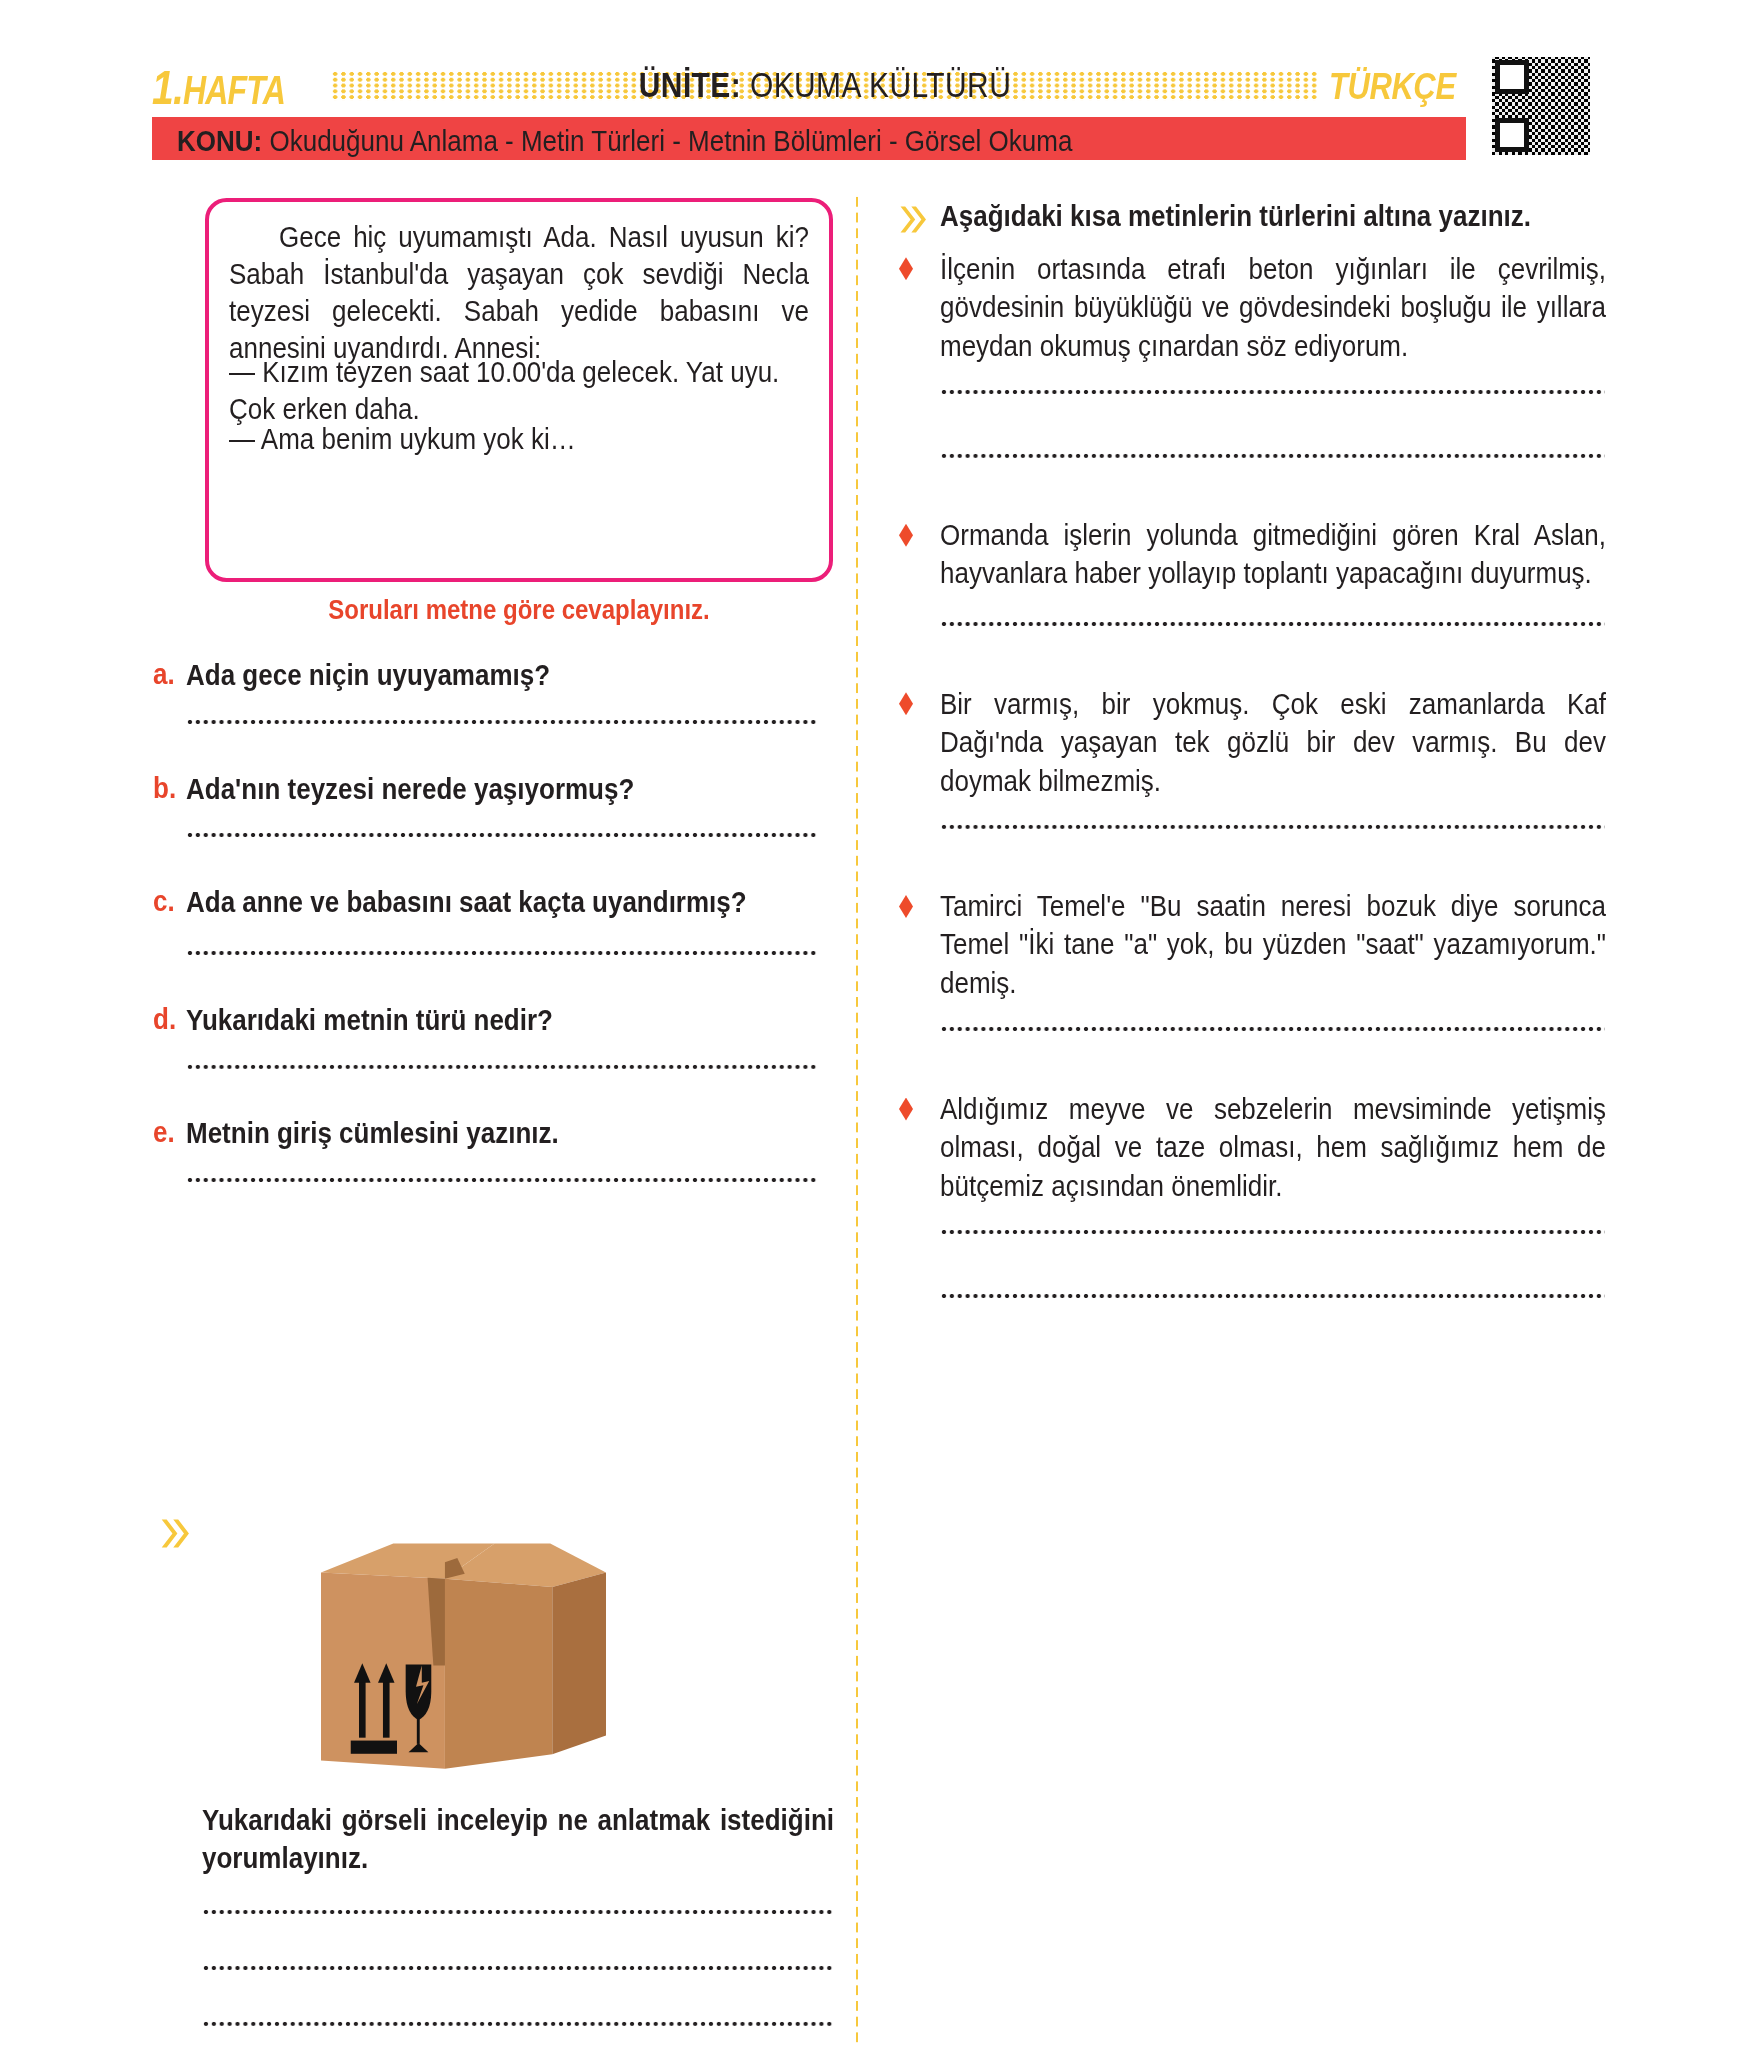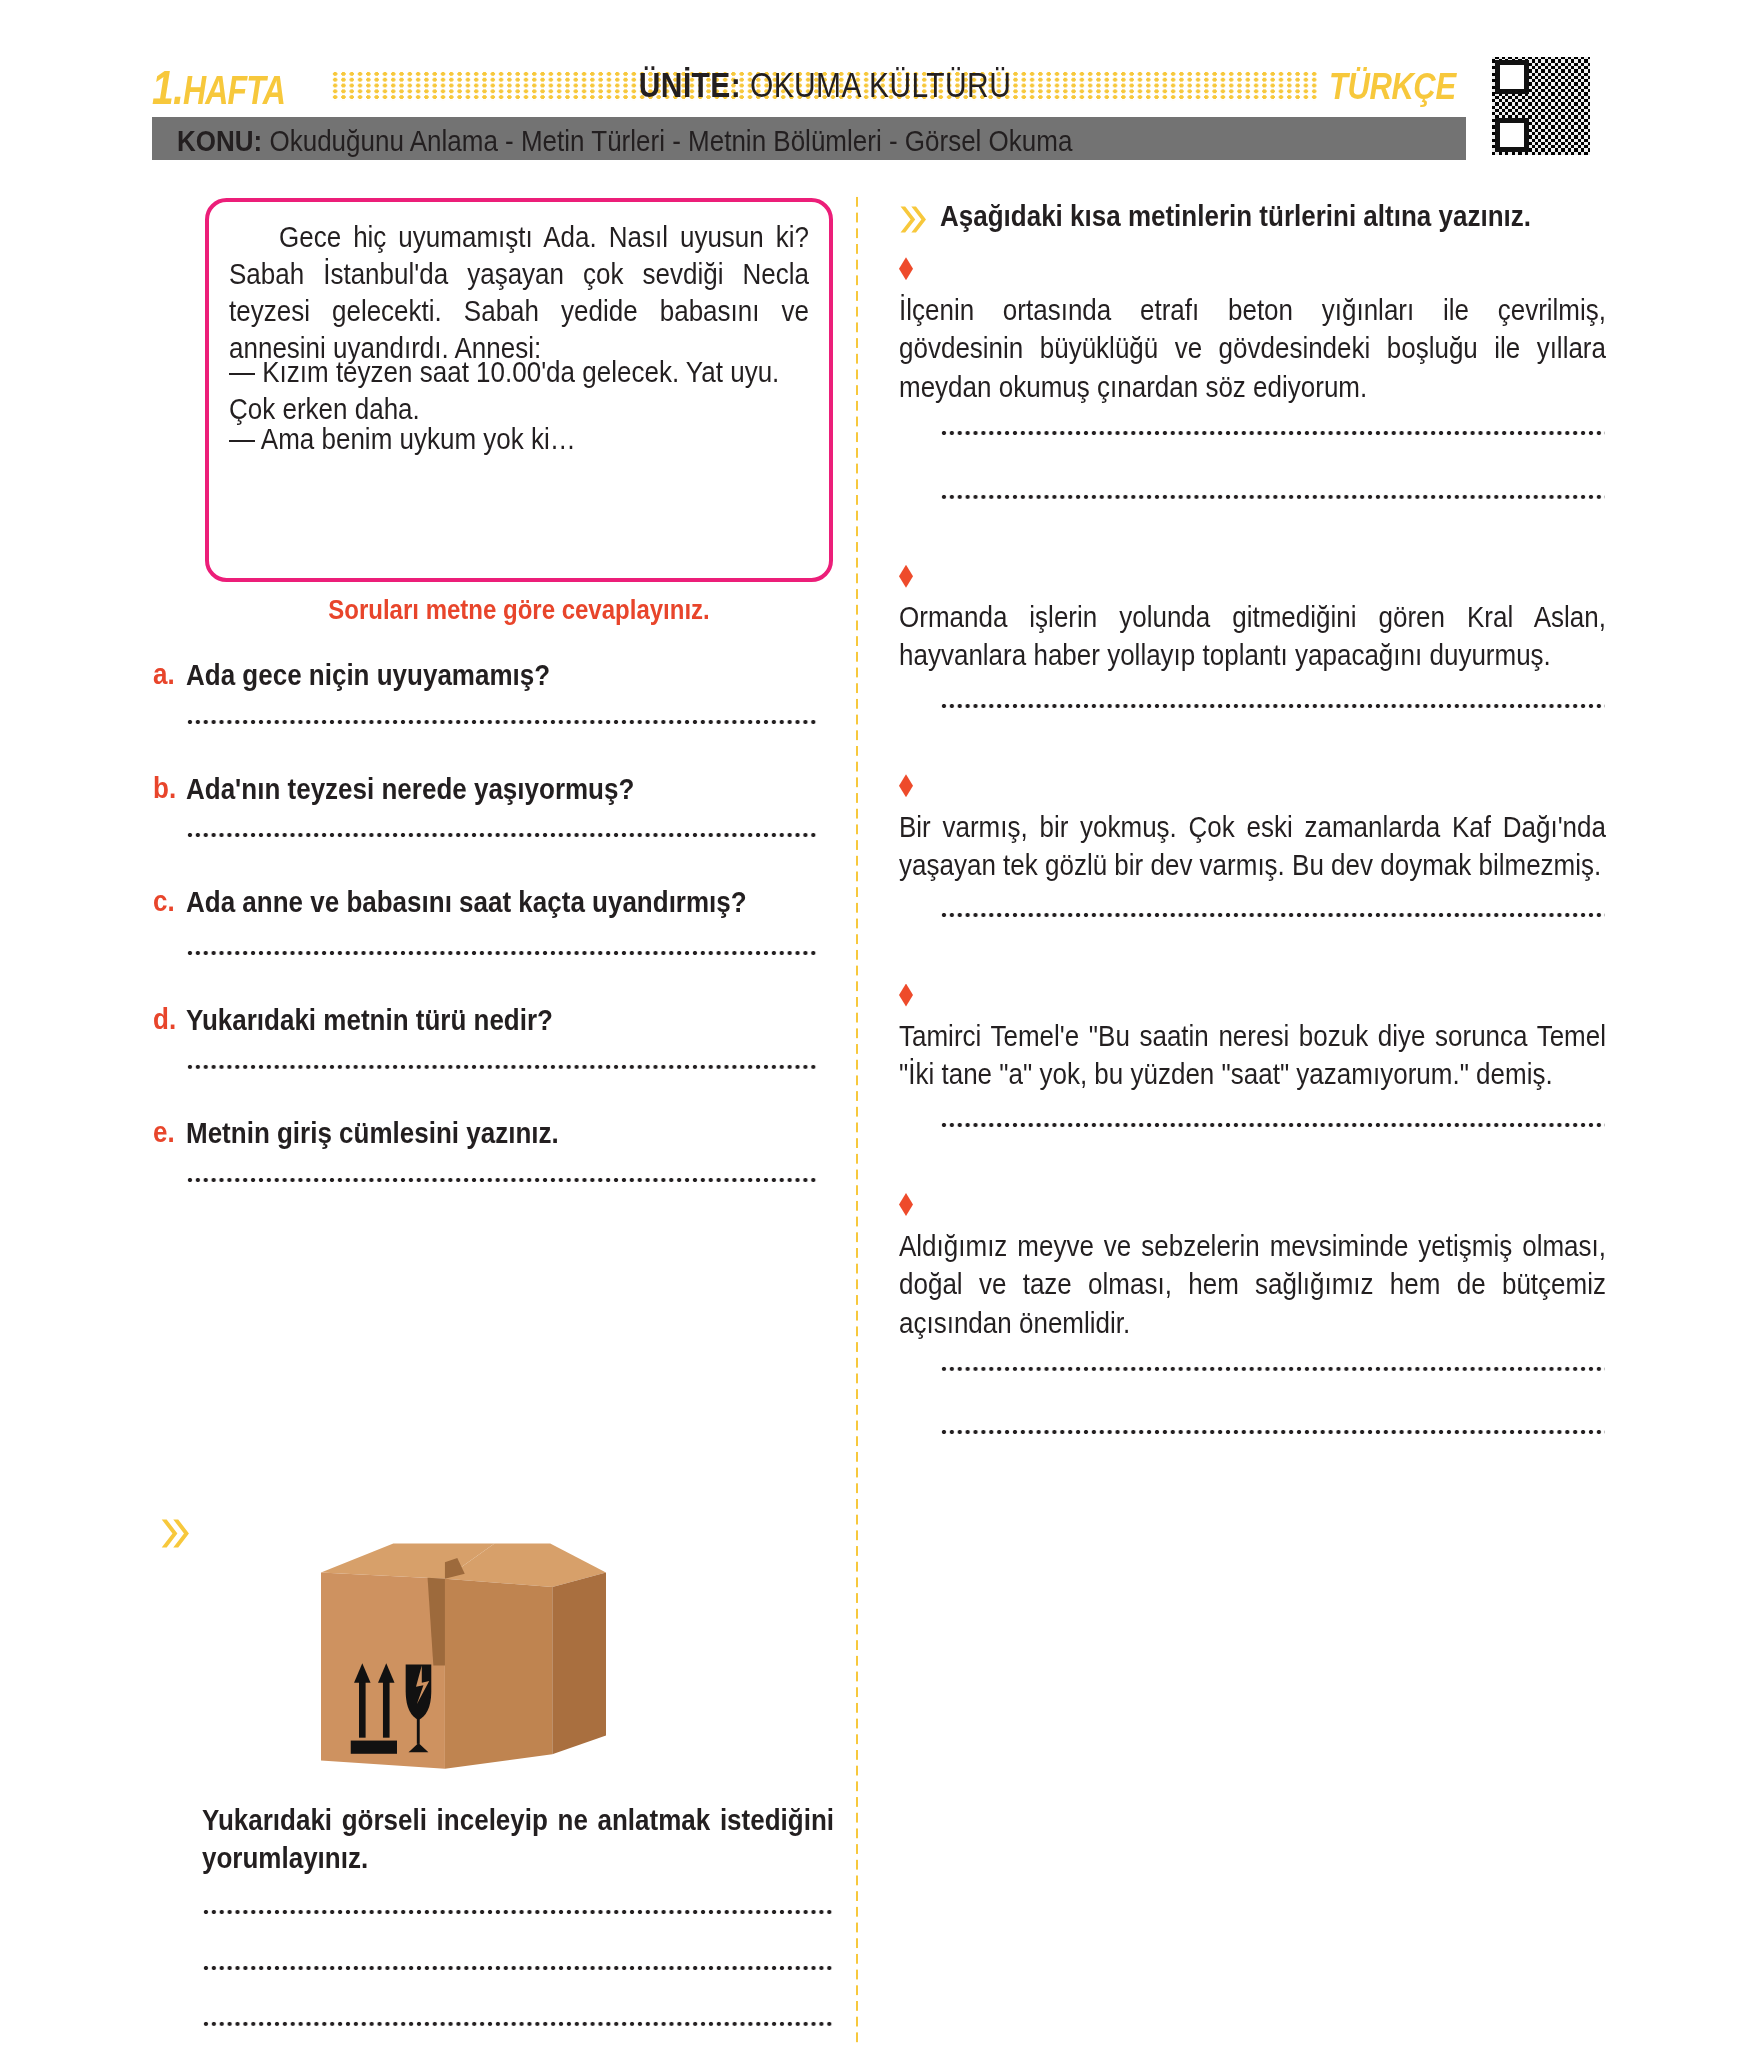--- a/index.html
+++ b/index.html
@@ -102,21 +102,21 @@
   }
   .qr::before { top: 3.3px; left: 3.3px; }
   .qr::after  { bottom: 3.3px; left: 3.3px; }
 
   .konu-bar {
     position: absolute;
     left: 152px;
     top: 117px;
     width: 1314px;
     height: 43px;
-    background: #737373;
+    background: #ef4444;
   }
   .konu-text {
     position: absolute;
     left: 25px;
     top: 5.8px;
     font-size: 26px;
     color: #231f20;
     white-space: nowrap;
     transform: scaleY(1.16);
     transform-origin: left top;
@@ -271,21 +271,21 @@
     flex: 1;
     font-size: 26px;
     font-weight: 700;
     line-height: 1.30;
     color: #231f20;
     text-align: justify;
     transform: scaleY(1.12);
     transform-origin: left top;
   }
 
-  .bullet-row { display: flex; flex-direction: column; }
+  .bullet-row { display: flex; }
   .bullet-mark {
     flex: 0 0 41px;
     width: 41px;
     padding-top: 7.4px;
   }
   .diamond {
     width: 14px;
     height: 23px;
     background: #EE4B2B;
     clip-path: polygon(50% 0, 100% 50%, 50% 100%, 0 50%);

